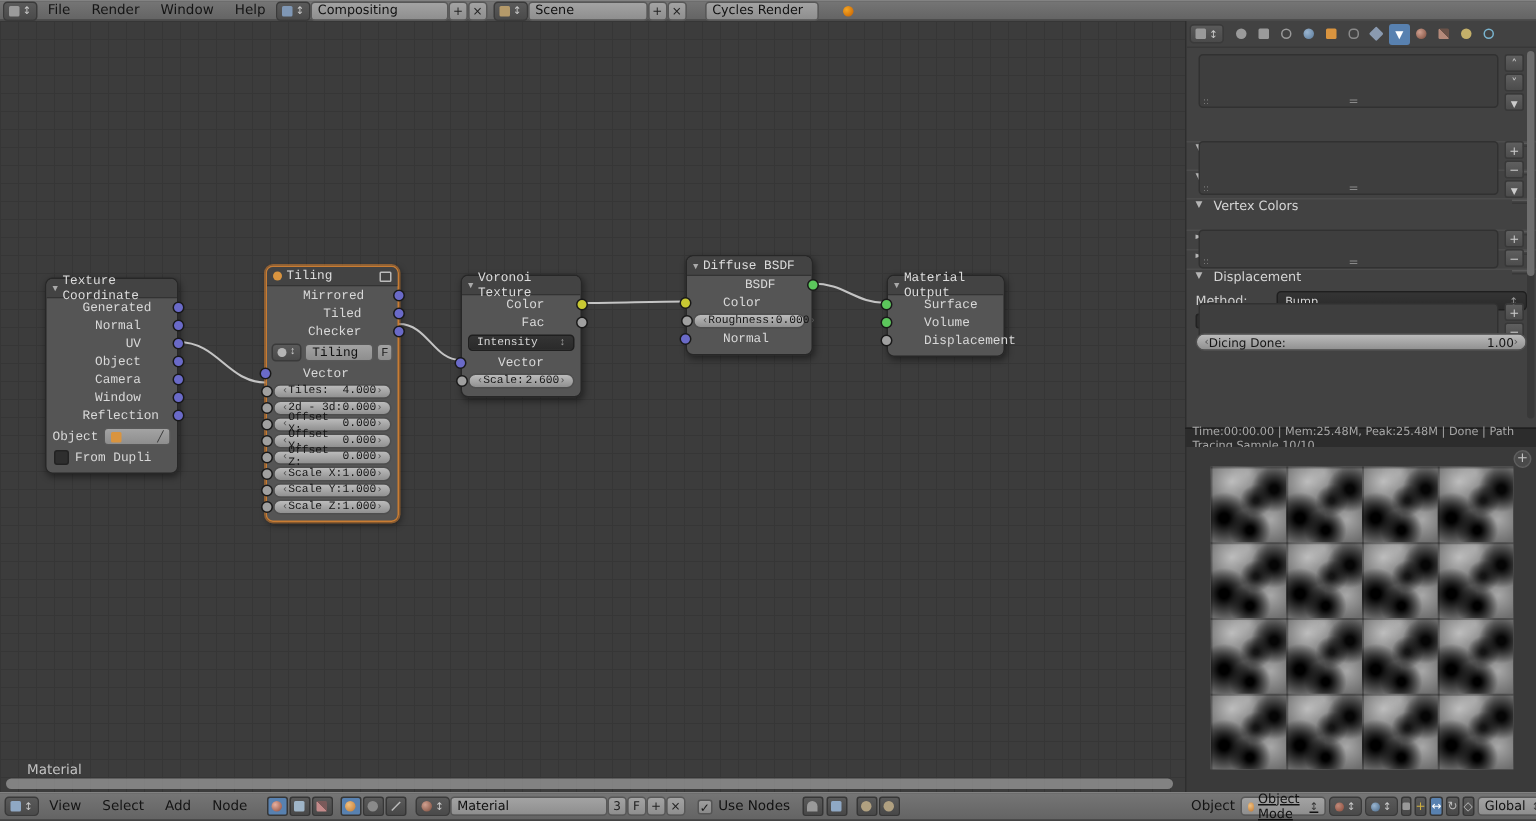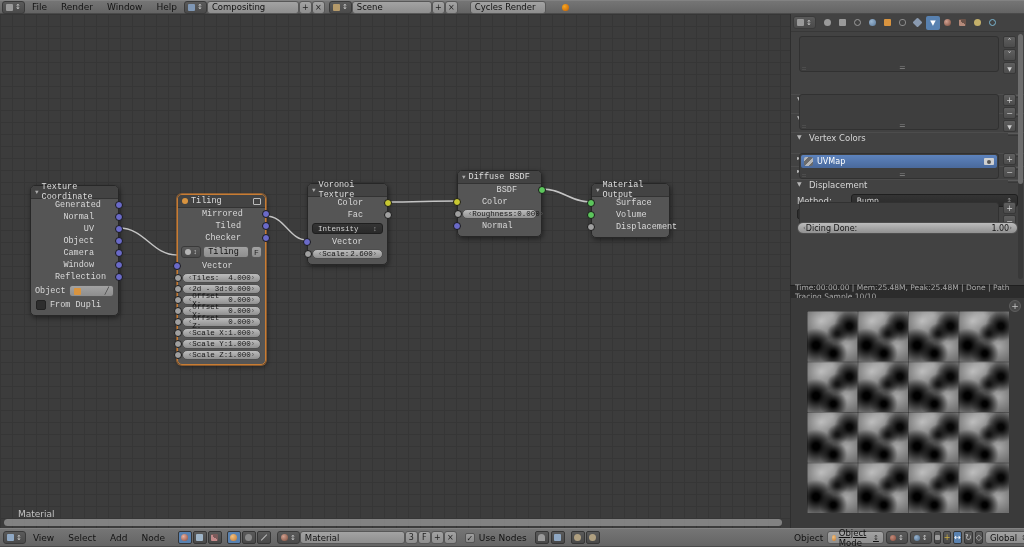--- a/index.html
+++ b/index.html
@@ -168,21 +168,21 @@
         <span class="icn sq-ic" style="background:#d9943f;"></span>
         <span class="ud">╱</span>
       </span>
     </div>
     <div style="display:flex;align-items:center;gap:4px;padding:1px 5px;">
       <span class="cb dark"></span>
       <span>From Dupli</span>
     </div>
   </div>
 
-  <div class="node selected" style="left:177px;top:180px;width:89px;padding-bottom:3px;">
+  <div class="node selected" style="left:177px;top:163px;width:89px;padding-bottom:3px;">
     <div class="nhdr">
       <span class="icn dot-ic" style="width:6px;height:6px;background:#d9943f;"></span>
       <span>Tiling</span>
       <span style="margin-left:auto;width:8px;height:7px;border:1px solid #bbb;border-radius:1px;"></span>
     </div>
     <div class="nrow out"><span>Mirrored</span><span class="dot c-vec"></span></div>
     <div class="nrow out"><span>Tiled</span><span class="dot c-vec"></span></div>
     <div class="nrow out"><span>Checker</span><span class="dot c-vec"></span></div>
     <div style="display:flex;align-items:center;gap:2px;padding:2px 3px;">
       <span class="btn-dark" style="height:12px;">
@@ -441,25 +441,20 @@
   <span class="sbtn" style="left:212px;top:80px;"><span>+</span></span>
   <span class="sbtn" style="left:212px;top:93px;"><span>−</span></span>
   <span class="sbtn" style="left:212px;top:106px;"><span style="font-size:6px;">▼</span></span>
 
   <div class="phdr" style="margin-top:6px;">
     <span class="tri">▼</span>
     <span>UV Maps</span>
     <span class="drag"></span>
   </div>
   <div class="plist" style="left:8px;top:139px;width:200px;height:26px;">
-    <div class="uvrow">
-      <span class="uvic"></span>
-      <span>UVMap</span>
-      <span class="camic"></span>
-    </div>
     <span class="grip">::</span>
     <span class="rsz">=</span>
   </div>
   <span class="sbtn" style="left:212px;top:139px;"><span>+</span></span>
   <span class="sbtn" style="left:212px;top:152px;"><span>−</span></span>
 
   <div class="phdr" style="margin-top:6px;">
     <span class="tri">▼</span>
     <span>Vertex Colors</span>
     <span class="drag"></span>

